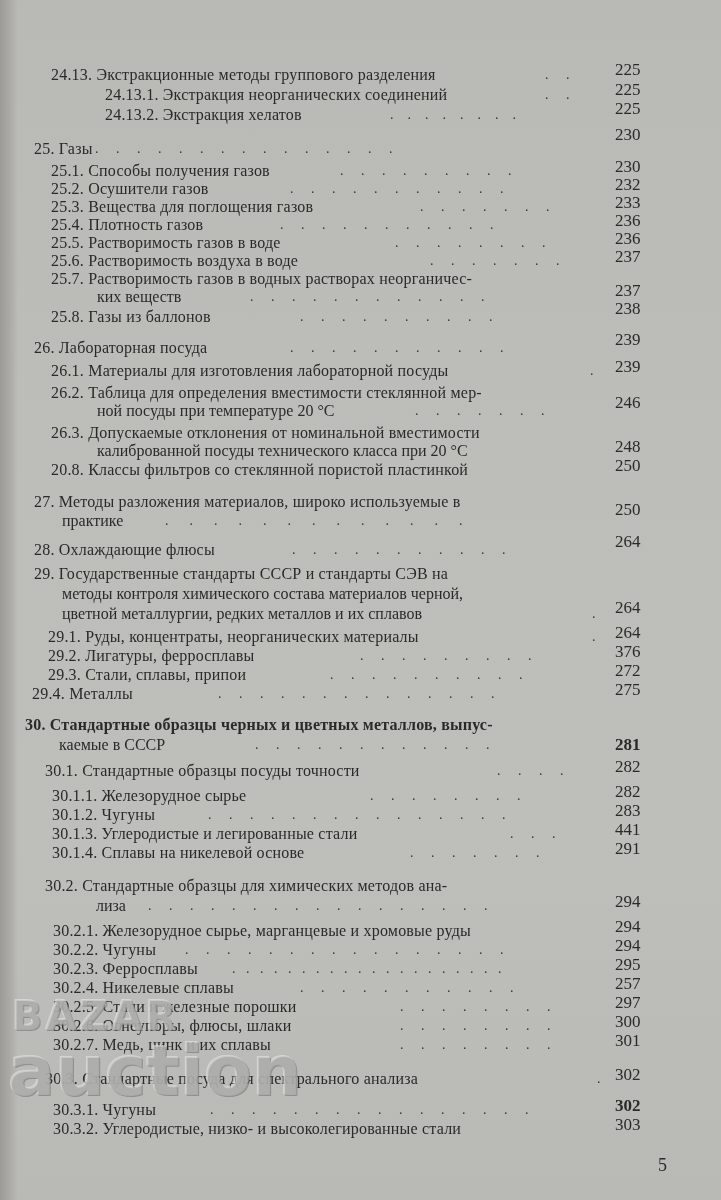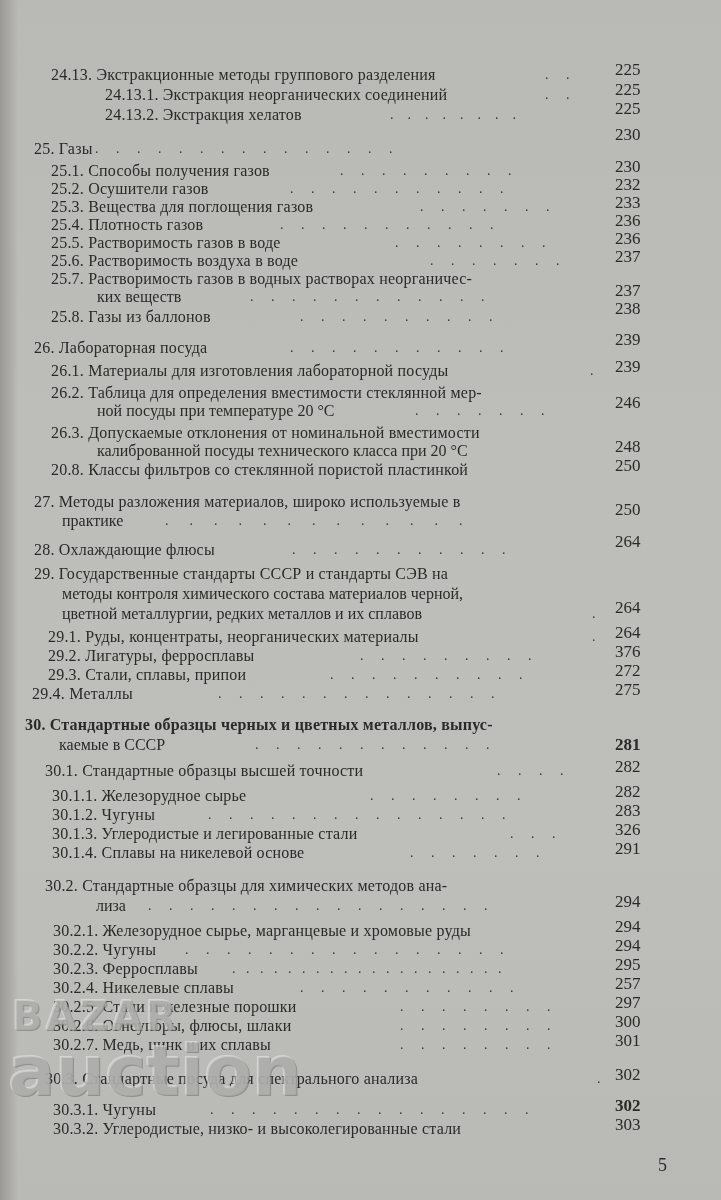--- a/index.html
+++ b/index.html
@@ -175,38 +175,38 @@
       <span class="num" style="top:-4px;font-weight:normal">275</span>
     </div>
 
     <div class="row" style="top:716px">
       <span class="text" style="left:25px;font-weight:bold"><span>30.</span> <span>Стандартные образцы черных и цветных металлов, выпус-</span></span>
       <span class="line2" style="left:59px;top:20px">каемые в СССР</span>
       <span class="leader" style="left:255px;top:20px">.&nbsp;&nbsp;&nbsp;&nbsp;&nbsp;.&nbsp;&nbsp;&nbsp;&nbsp;&nbsp;.&nbsp;&nbsp;&nbsp;&nbsp;&nbsp;.&nbsp;&nbsp;&nbsp;&nbsp;&nbsp;.&nbsp;&nbsp;&nbsp;&nbsp;&nbsp;.&nbsp;&nbsp;&nbsp;&nbsp;&nbsp;.&nbsp;&nbsp;&nbsp;&nbsp;&nbsp;.&nbsp;&nbsp;&nbsp;&nbsp;&nbsp;.&nbsp;&nbsp;&nbsp;&nbsp;&nbsp;.&nbsp;&nbsp;&nbsp;&nbsp;&nbsp;.&nbsp;&nbsp;&nbsp;&nbsp;&nbsp;.</span>
       <span class="num" style="top:20px;font-weight:bold">281</span>
     </div>
     <div class="row" style="top:762px">
-      <span class="text" style="left:45px"><span>30.1.</span> <span>Стандартные образцы высшей точности</span></span>
+      <span class="text" style="left:45px"><span>30.1.</span> <span>Стандартные образцы посуды точности</span></span>
       <span class="leader" style="left:497px">.&nbsp;&nbsp;&nbsp;&nbsp;&nbsp;.&nbsp;&nbsp;&nbsp;&nbsp;&nbsp;.&nbsp;&nbsp;&nbsp;&nbsp;&nbsp;.</span>
       <span class="num" style="top:-4px">282</span>
     </div>
     <div class="row" style="top:787px">
       <span class="text" style="left:52px"><span>30.1.1.</span> <span>Железорудное сырье</span></span>
       <span class="leader" style="left:370px">.&nbsp;&nbsp;&nbsp;&nbsp;&nbsp;.&nbsp;&nbsp;&nbsp;&nbsp;&nbsp;.&nbsp;&nbsp;&nbsp;&nbsp;&nbsp;.&nbsp;&nbsp;&nbsp;&nbsp;&nbsp;.&nbsp;&nbsp;&nbsp;&nbsp;&nbsp;.&nbsp;&nbsp;&nbsp;&nbsp;&nbsp;.&nbsp;&nbsp;&nbsp;&nbsp;&nbsp;.</span>
       <span class="num" style="top:-4px">282</span>
     </div>
     <div class="row" style="top:806px">
       <span class="text" style="left:52px"><span>30.1.2.</span> <span>Чугуны</span></span>
       <span class="leader" style="left:208px">.&nbsp;&nbsp;&nbsp;&nbsp;&nbsp;.&nbsp;&nbsp;&nbsp;&nbsp;&nbsp;.&nbsp;&nbsp;&nbsp;&nbsp;&nbsp;.&nbsp;&nbsp;&nbsp;&nbsp;&nbsp;.&nbsp;&nbsp;&nbsp;&nbsp;&nbsp;.&nbsp;&nbsp;&nbsp;&nbsp;&nbsp;.&nbsp;&nbsp;&nbsp;&nbsp;&nbsp;.&nbsp;&nbsp;&nbsp;&nbsp;&nbsp;.&nbsp;&nbsp;&nbsp;&nbsp;&nbsp;.&nbsp;&nbsp;&nbsp;&nbsp;&nbsp;.&nbsp;&nbsp;&nbsp;&nbsp;&nbsp;.&nbsp;&nbsp;&nbsp;&nbsp;&nbsp;.&nbsp;&nbsp;&nbsp;&nbsp;&nbsp;.&nbsp;&nbsp;&nbsp;&nbsp;&nbsp;.</span>
       <span class="num" style="top:-4px">283</span>
     </div>
     <div class="row" style="top:825px">
       <span class="text" style="left:52px"><span>30.1.3.</span> <span>Углеродистые и легированные стали</span></span>
       <span class="leader" style="left:510px">.&nbsp;&nbsp;&nbsp;&nbsp;&nbsp;.&nbsp;&nbsp;&nbsp;&nbsp;&nbsp;.</span>
-      <span class="num" style="top:-4px">326</span>
+      <span class="num" style="top:-4px">441</span>
     </div>
     <div class="row" style="top:844px">
       <span class="text" style="left:52px"><span>30.1.4.</span> <span>Сплавы на никелевой основе</span></span>
       <span class="leader" style="left:410px">.&nbsp;&nbsp;&nbsp;&nbsp;&nbsp;.&nbsp;&nbsp;&nbsp;&nbsp;&nbsp;.&nbsp;&nbsp;&nbsp;&nbsp;&nbsp;.&nbsp;&nbsp;&nbsp;&nbsp;&nbsp;.&nbsp;&nbsp;&nbsp;&nbsp;&nbsp;.&nbsp;&nbsp;&nbsp;&nbsp;&nbsp;.</span>
       <span class="num" style="top:-4px">291</span>
     </div>
     <div class="row" style="top:877px">
       <span class="text" style="left:45px"><span>30.2.</span> <span>Стандартные образцы для химических методов ана-</span></span>
       <span class="line2" style="left:96px;top:20px">лиза</span>
       <span class="leader" style="left:148px;top:20px">.&nbsp;&nbsp;&nbsp;&nbsp;&nbsp;.&nbsp;&nbsp;&nbsp;&nbsp;&nbsp;.&nbsp;&nbsp;&nbsp;&nbsp;&nbsp;.&nbsp;&nbsp;&nbsp;&nbsp;&nbsp;.&nbsp;&nbsp;&nbsp;&nbsp;&nbsp;.&nbsp;&nbsp;&nbsp;&nbsp;&nbsp;.&nbsp;&nbsp;&nbsp;&nbsp;&nbsp;.&nbsp;&nbsp;&nbsp;&nbsp;&nbsp;.&nbsp;&nbsp;&nbsp;&nbsp;&nbsp;.&nbsp;&nbsp;&nbsp;&nbsp;&nbsp;.&nbsp;&nbsp;&nbsp;&nbsp;&nbsp;.&nbsp;&nbsp;&nbsp;&nbsp;&nbsp;.&nbsp;&nbsp;&nbsp;&nbsp;&nbsp;.&nbsp;&nbsp;&nbsp;&nbsp;&nbsp;.&nbsp;&nbsp;&nbsp;&nbsp;&nbsp;.&nbsp;&nbsp;&nbsp;&nbsp;&nbsp;.</span>

